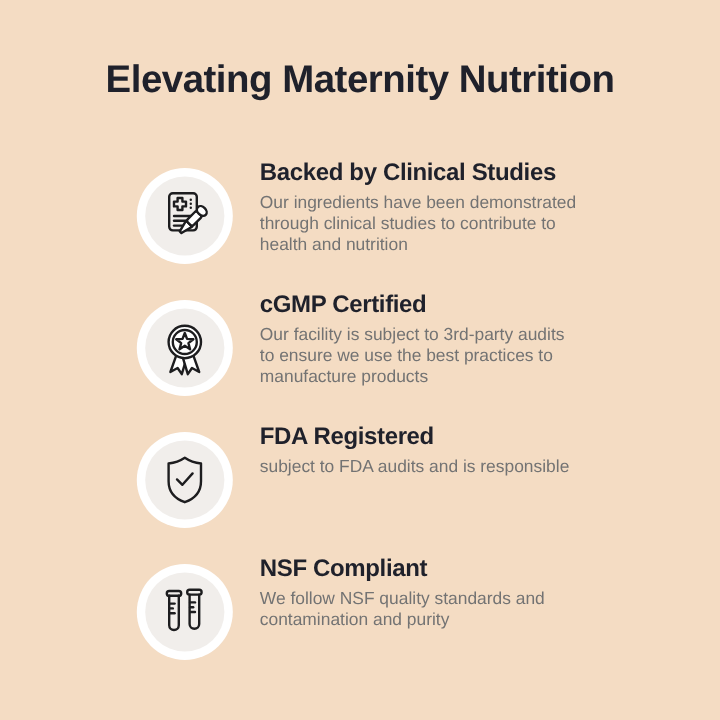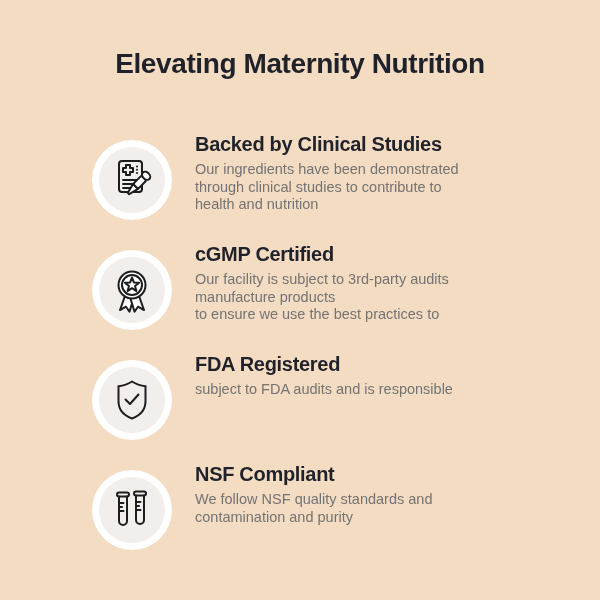--- a/index.html
+++ b/index.html
@@ -12,33 +12,34 @@
     width:600px;height:600px;
     background:#f4dcc3;
     overflow:hidden;
     margin:0 auto;
   }
   .page-title{
     position:absolute;
     top:48px;left:0;right:0;
     margin:0;
     text-align:center;
-    font-size:28px;
+    font-size:32px;
     font-weight:bold;
     letter-spacing:-0.4px;
     color:#1f212b;
   }
   .rows{
     position:absolute;
     top:132px;left:92px;right:40px;
   }
   .row{
     display:flex;
     height:110px;
     align-items:flex-start;
+    justify-content:center;
   }
   .icon-circle{
     position:relative;
     flex:0 0 80px;
     width:80px;height:80px;
     margin-top:8px;
     background:#ffffff;
     border-radius:50%;
   }
   .icon-circle::before{
@@ -121,22 +122,22 @@
           <path class="ic-fill" d="M30.5 28.5 L36 44 L30 40.7 L26.5 45.8 L22.5 32.5 Z"></path>
           <circle class="ic-fill" cx="24" cy="19" r="13.5"></circle>
           <circle class="ic" cx="24" cy="19" r="10"></circle>
           <path class="ic" d="M24 11.5 L25.88 16.41 L31.13 16.68 L27.04 19.99 L28.41 25.07 L24 22.2 L19.59 25.07 L20.96 19.99 L16.87 16.68 L22.12 16.41 Z"></path>
         </svg>
       </div>
       <div class="row-text">
         <h2 class="feature-heading">cGMP Certified</h2>
         <p class="feature-body">
           <span>Our facility is subject to 3rd-party audits</span>
+          <span>to ensure we use the best practices to</span>
           <span>manufacture products</span>
-          <span>to ensure we use the best practices to</span>
         </p>
       </div>
     </div>
 
     <div class="row">
       <div class="icon-circle">
         <svg viewBox="0 0 48 48" aria-hidden="true">
           <path class="ic" d="M24 5.5 C20 8.2 15 9.8 10.5 10.3 L10.5 25 C10.5 34 16.5 39.8 24 42.5 C31.5 39.8 37.5 34 37.5 25 L37.5 10.3 C33 9.8 28 8.2 24 5.5 Z"></path>
           <path class="ic" d="M17.5 23.5 L22 28 L30.5 18.5"></path>
         </svg>

